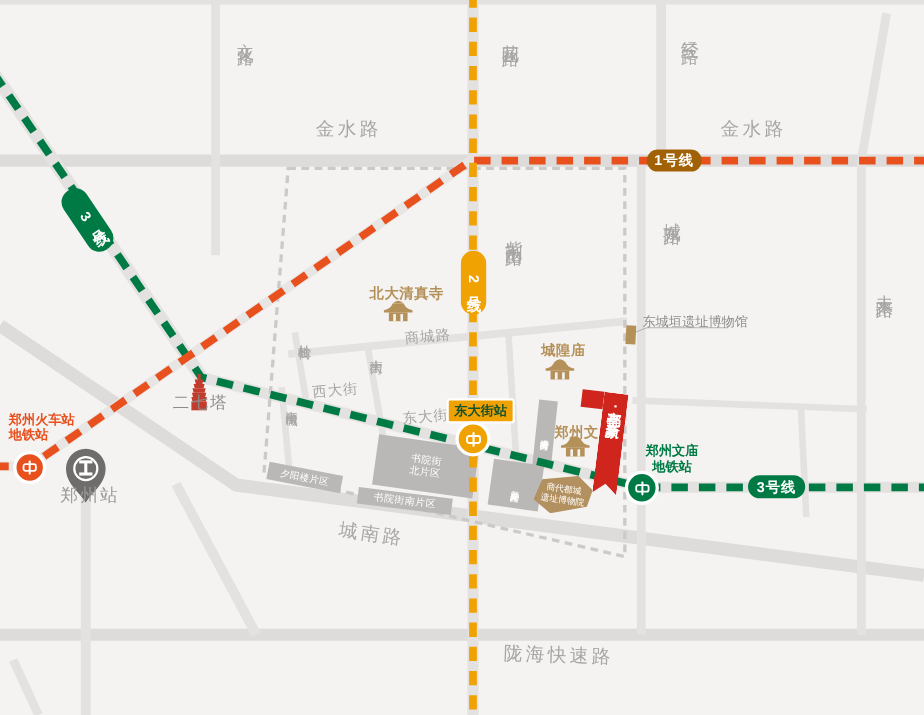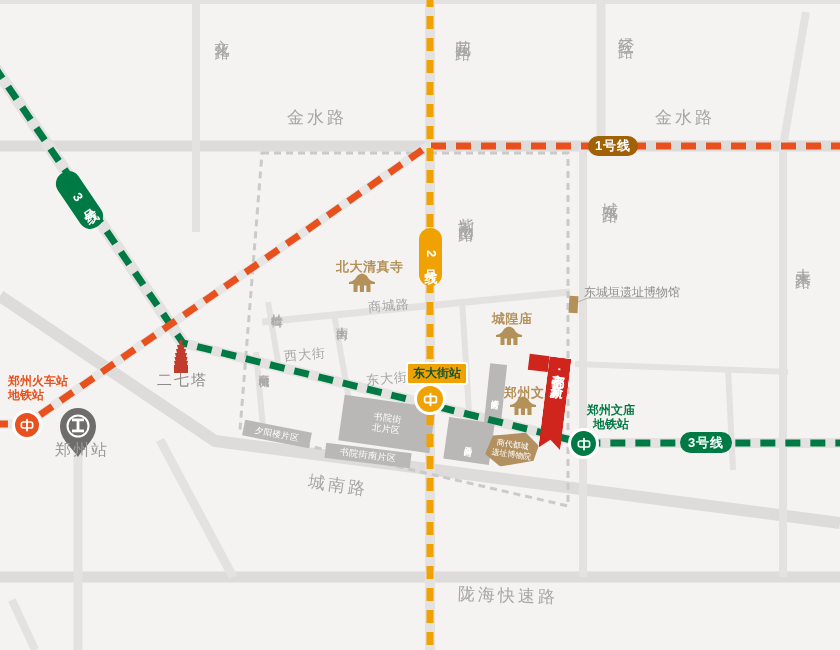--- a/index.html
+++ b/index.html
@@ -161,21 +161,21 @@
         <rect x="10.6" y="0" width="2.8" height="5"></rect>
         <polygon points="8,5 16,5 15,9 9,9"></polygon>
         <polygon points="7,9 17,9 16,13 8,13"></polygon>
         <polygon points="6,13 18,13 17,17 7,17"></polygon>
         <polygon points="5.5,17 18.5,17 17.5,21 6.5,21"></polygon>
         <polygon points="5,21 19,21 18,25 6,25"></polygon>
         <rect x="5" y="25" width="14" height="8"></rect>
       </g>
     </svg>
   </div>
-  <div class="hlabel sz15 dark" style="left:157px;top:371px;letter-spacing:2px;">二七塔</div>
+  <div class="hlabel sz15 dark" style="left:157px;top:357px;letter-spacing:2px;">二七塔</div>
 
   <div class="banner" style="left:524px;top:356px;width:42px;height:92px;transform:rotate(7deg);">
     <div class="bar"></div>
     <div class="ribbon">
       <span>亳都·新象</span>
     </div>
   </div>
 
   <div class="pill" style="left:588px;top:136px;width:50px;height:20px;">1号线</div>
   <div class="pill y v" style="left:419px;top:228px;width:23px;height:58px;">2号线</div>

